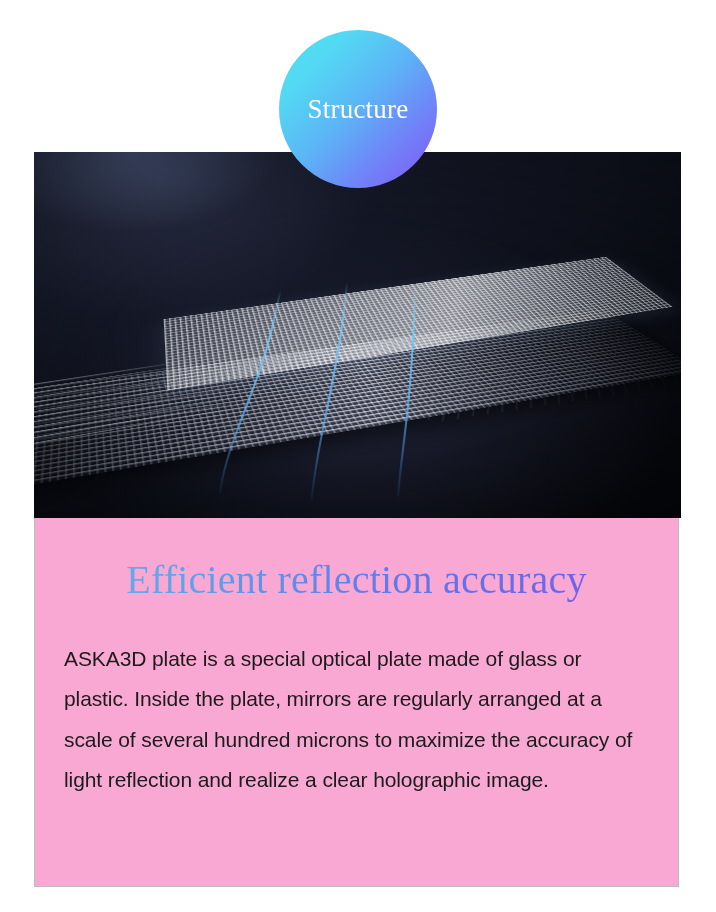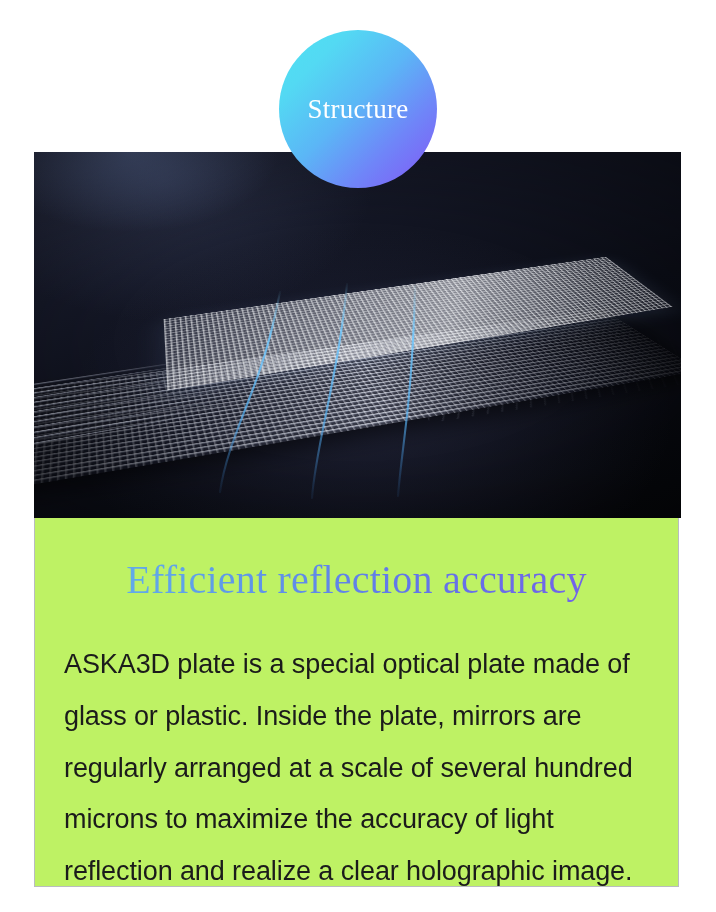--- a/index.html
+++ b/index.html
@@ -192,21 +192,21 @@
   }
 
   
   .text-card {
     position: absolute;
     left: 34px;
     top: 518px;
     width: 645px;
     height: 369px;
     box-sizing: border-box;
-    background: #bef264;
+    background: #f9a8d4;
     border: 1px solid #b9bcc0;
     border-top: none;
     z-index: 2;
   }
   .card-heading {
     margin: 0;
     padding: 40px 0 0 0;
     text-align: center;
     font-family: "Liberation Serif", "DejaVu Serif", serif;
     font-weight: 400;
@@ -216,21 +216,21 @@
     background: linear-gradient(90deg, #66b8eb 0%, #5f9fe8 26%, #6277e8 58%, #7a57e9 100%);
     -webkit-background-clip: text;
     background-clip: text;
     color: transparent;
     -webkit-text-fill-color: transparent;
   }
   .card-body {
     margin: 0;
     padding: 37px 28px 0 29px;
     font-family: "Liberation Sans", sans-serif;
-    font-size: 27px;
+    font-size: 21px;
     line-height: 1.92;
     color: #1b1b1b;
     letter-spacing: -0.1px;
   }
 </style>
 </head>
 <body>
 
 <div id="page">
 

